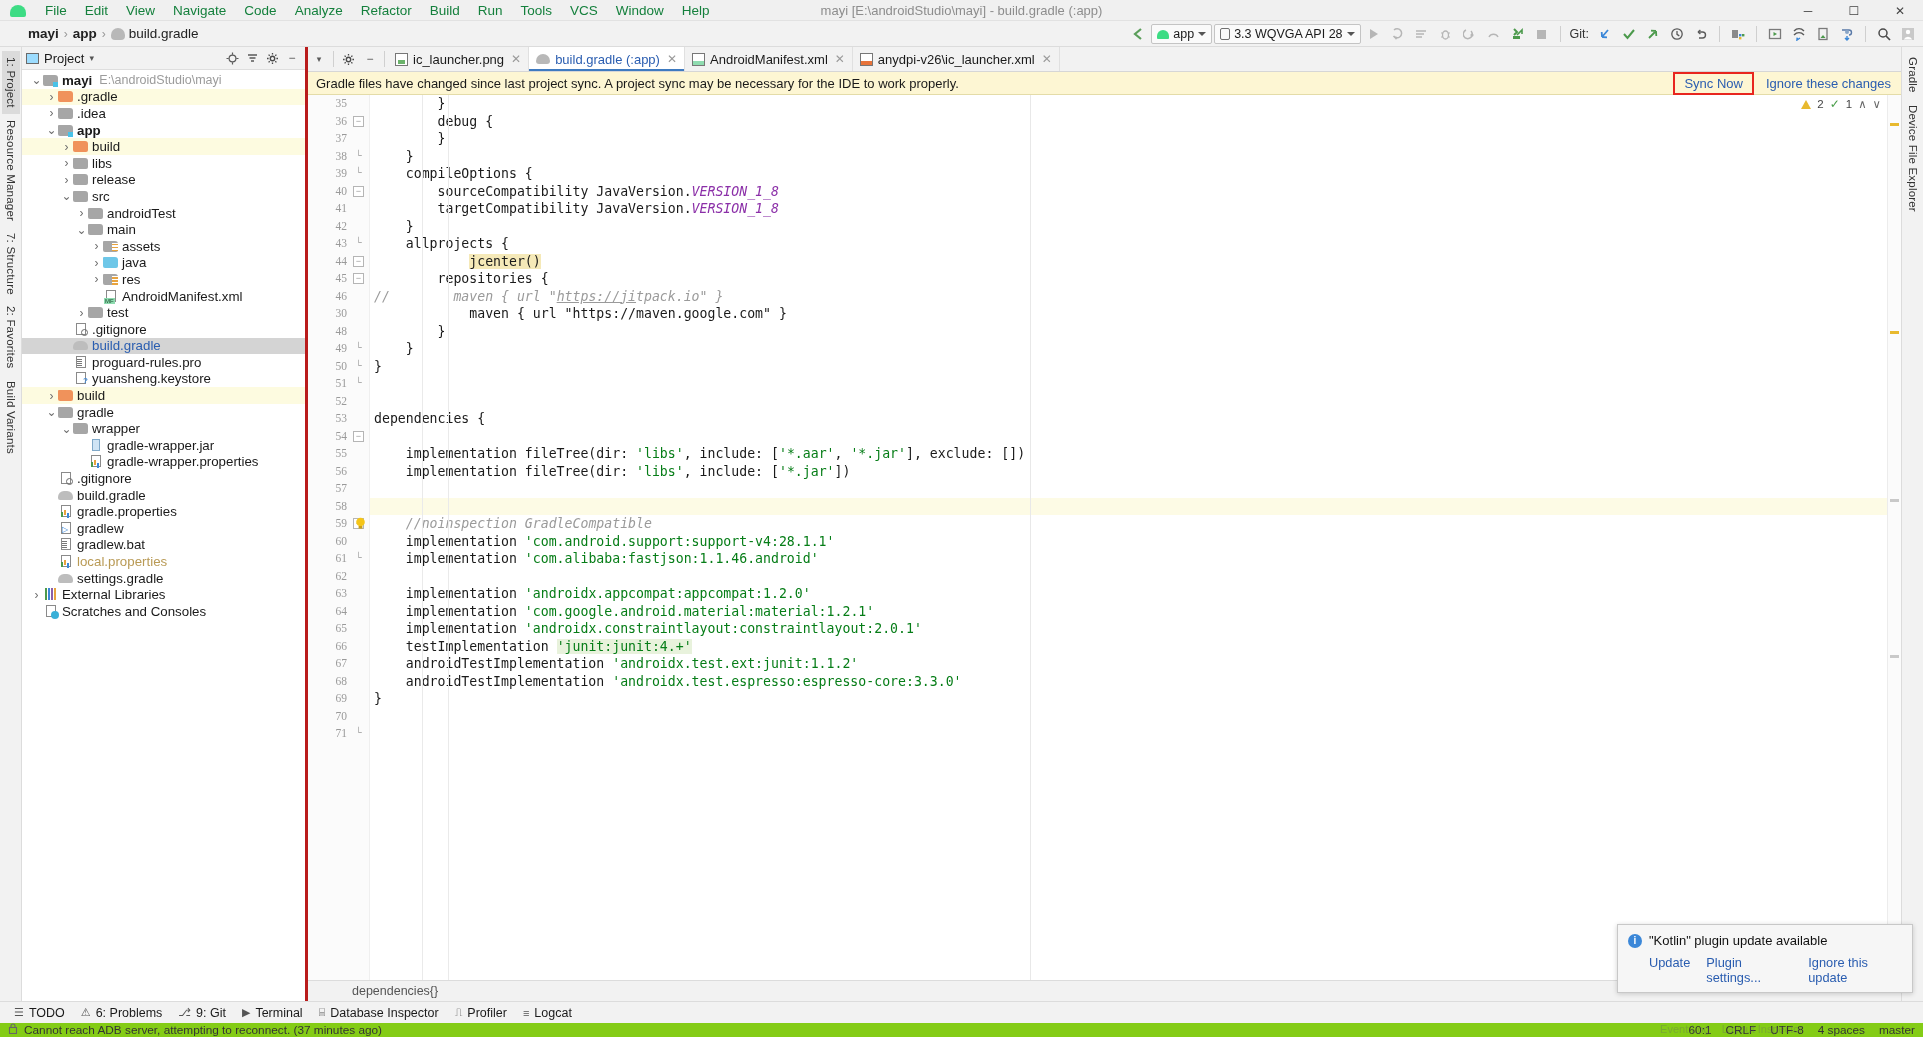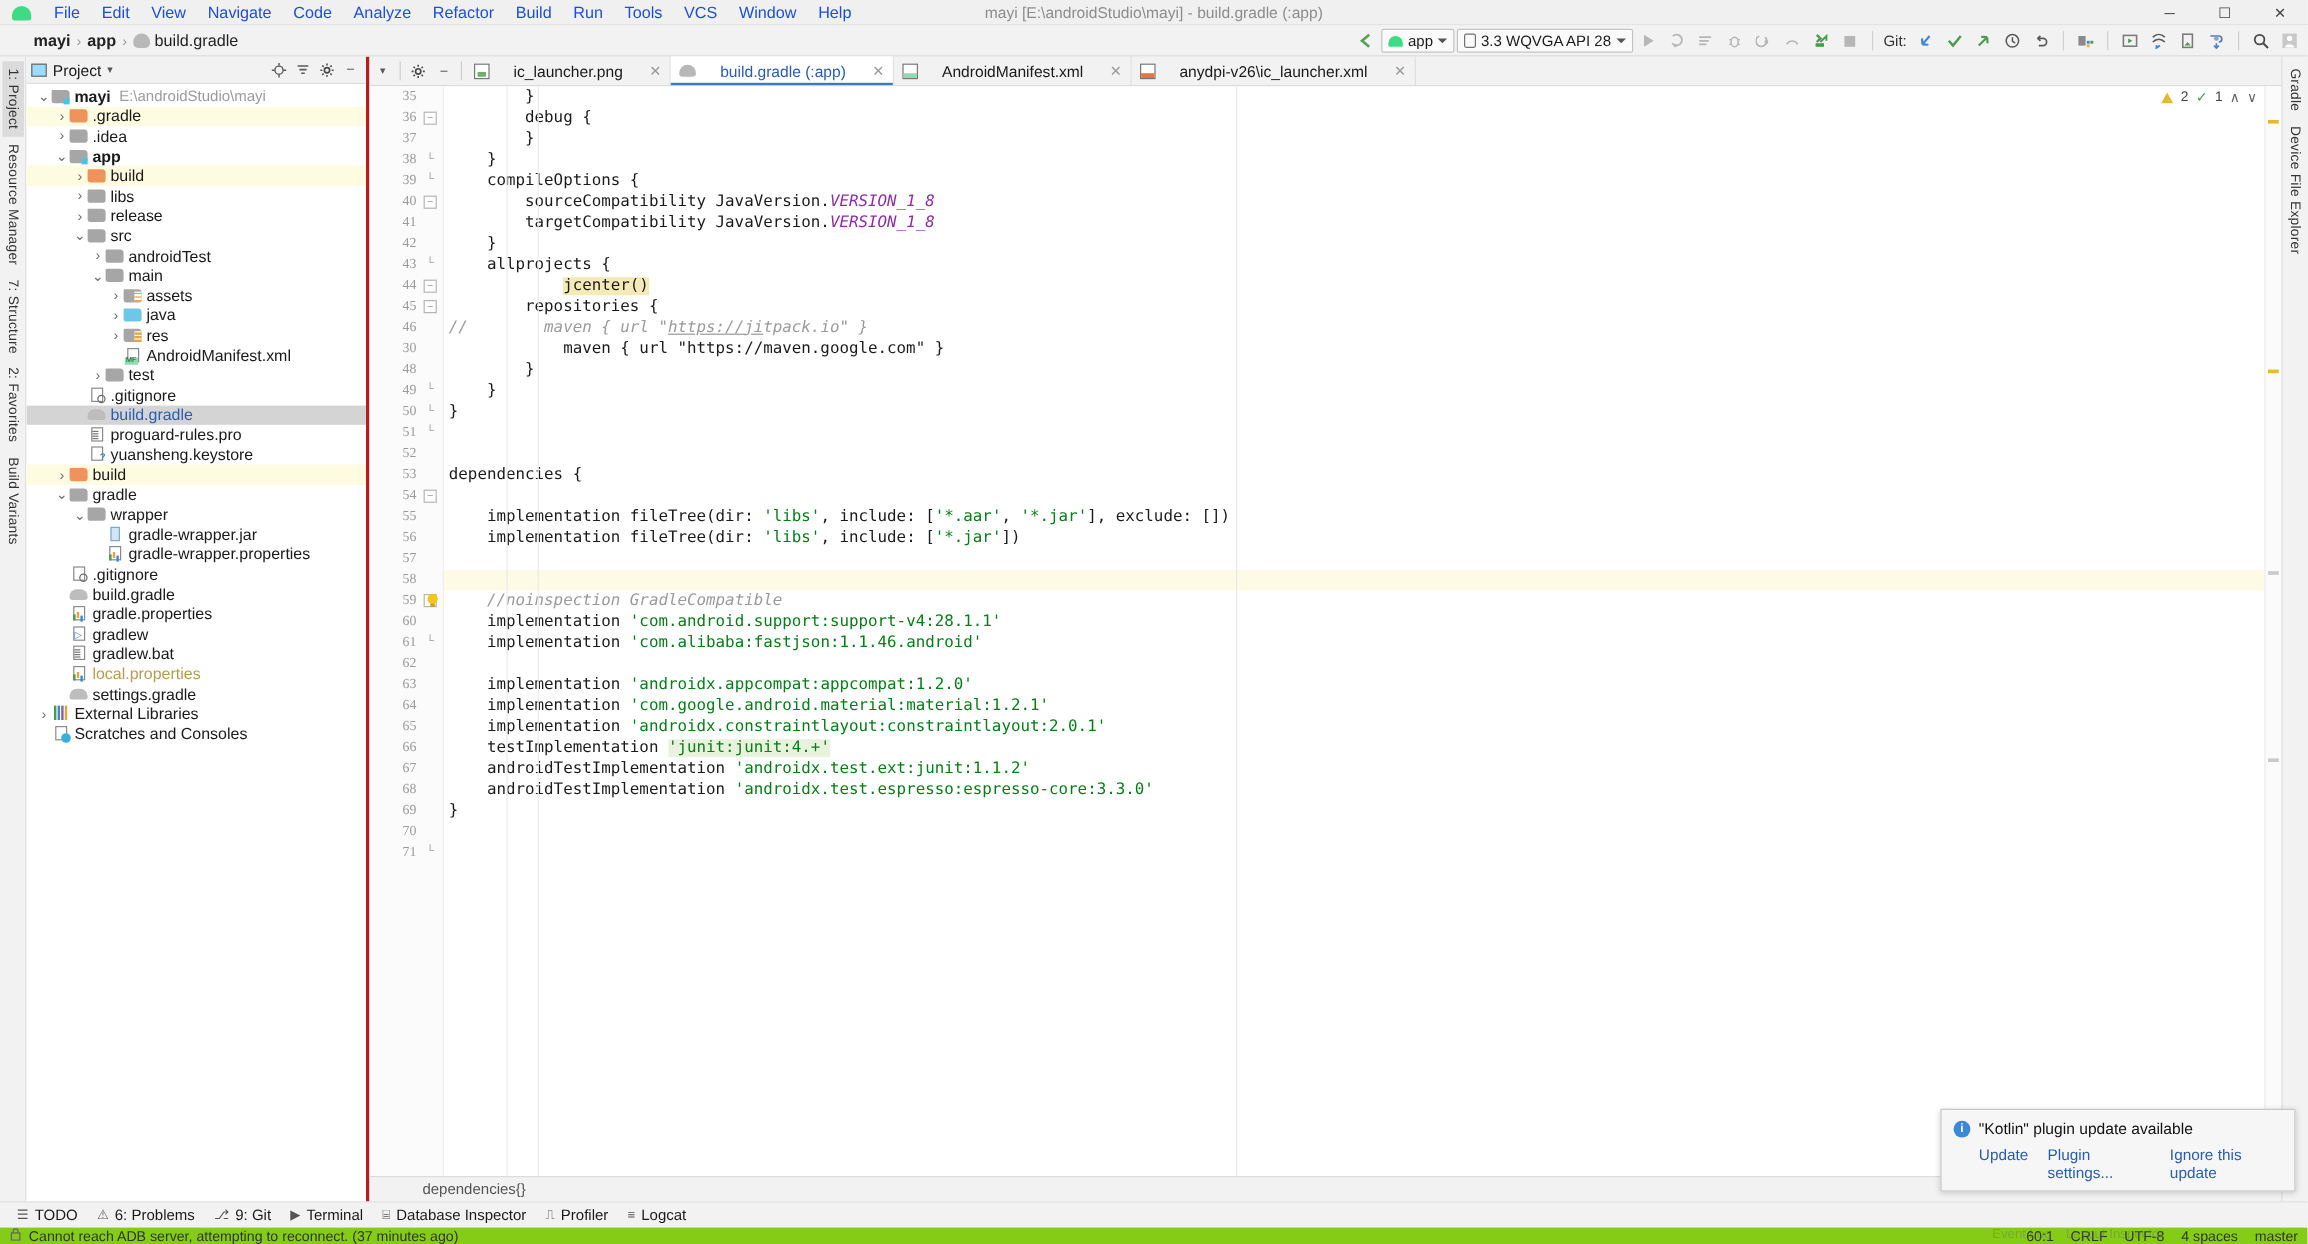--- a/index.html
+++ b/index.html
@@ -6,21 +6,21 @@
   html,body { width:1923px; height:1037px; overflow:hidden;
     font-family:"Liberation Sans", sans-serif; font-size:13px; color:#1a1a1a;
     background:#f2f2f2; }
 
   
   #menubar { height:21px; background:#f0f0f0; display:flex; align-items:center;
     border-bottom:1px solid #e2e2e2; position:relative; }
   #menubar .logo { width:22px; height:16px; margin:0 6px 0 8px; position:relative; }
   #menubar .logo .droid { width:16px;height:12px; background:#3ddc84;
      border-radius:8px 8px 2px 2px; position:absolute; top:3px; left:2px; }
-  #menubar .mi { padding:2px 9px; font-size:13.5px; color:#1d4ed8; cursor:default; }
+  #menubar .mi { padding:2px 9px; font-size:13.5px; color:#15803d; cursor:default; }
   #menubar .wintitle { position:absolute; left:50%; transform:translateX(-50%);
     color:#8d8d8d; font-size:13px; white-space:nowrap; }
   #winbtns { position:absolute; right:0; top:0; height:21px; display:flex; }
   #winbtns div { width:46px; height:21px; display:flex; align-items:center;
     justify-content:center; color:#444; font-size:12px; }
 
   
   #navbar { height:26px; background:#f2f2f2; display:flex; align-items:center;
     border-bottom:1px solid #dcdcdc; position:relative; padding-left:28px;}
   .crumb { display:flex; align-items:center; font-size:13.5px; color:#222; }
@@ -90,21 +90,21 @@
      font-family:"Liberation Sans",sans-serif; }
 
   
   #editor-wrap { flex:1; display:flex; flex-direction:column; min-width:0;
      background:#fff; }
   #tabs { height:25px; background:#f2f2f2; display:flex; align-items:stretch;
      border-bottom:1px solid #d6d6d6; }
   .tab-ctl { width:22px; display:flex; align-items:center; justify-content:center;
      color:#5a5a5a; font-size:12px; }
   .tabsep { width:1px; background:#d0d0d0; margin:4px 3px; }
-  .tab { display:flex; align-items:center; padding:0 7px; gap:20px; font-size:13px;
+  .tab { display:flex; align-items:center; padding:0 7px; gap:5px; font-size:13px;
      color:#2a5db0; border-right:1px solid #e0e0e0; cursor:default;
      position:relative; }
   .tab .x { color:#9a9a9a; font-size:12px; margin-left:2px; }
   .tab.active { background:#fff; color:#2a5db0; }
   .tab.active::after { content:""; position:absolute; bottom:0; left:0; right:0;
      height:2.5px; background:#3e7ac0; }
   .tab.plain { color:#1a1a1a; }
   .tab-ic { width:13px;height:13px; position:relative; display:inline-block; }
   .ic-png { background:#fff;border:1.3px solid #777; }
   .ic-png::after{content:"";position:absolute;left:2px;bottom:1px;width:7px;
@@ -705,20 +705,27 @@
             <span class="x">✕</span>
           </div>
           <div class="tab plain">
             <span class="tab-ic ic-xml orange"></span>
             <span>anydpi-v26\ic_launcher.xml</span>
             <span class="x">✕</span>
           </div>
         </div>
     </div>
 
+    <div id="notif">
+      <span>Gradle files have changed since last project sync. A project sync may be necessary for the IDE to work properly.</span>
+      <span class="links">
+        <span id="sync-now">Sync Now</span>
+        <span id="ignore-changes">Ignore these changes</span>
+      </span>
+    </div>
 
     <div id="code-area">
       <div id="insp-counts">
         <span class="warn-t"></span>
         <span>2</span>
         <span class="ok-c">✓</span>
         <span>1</span>
         <span style="color:#666">∧</span>
         <span style="color:#666">∨</span>
       </div>

